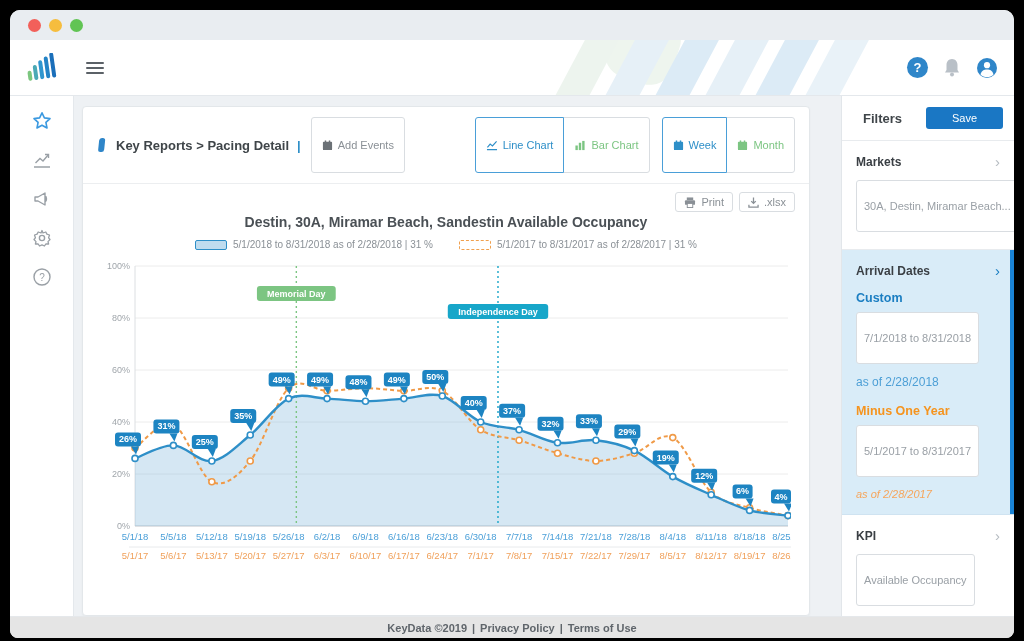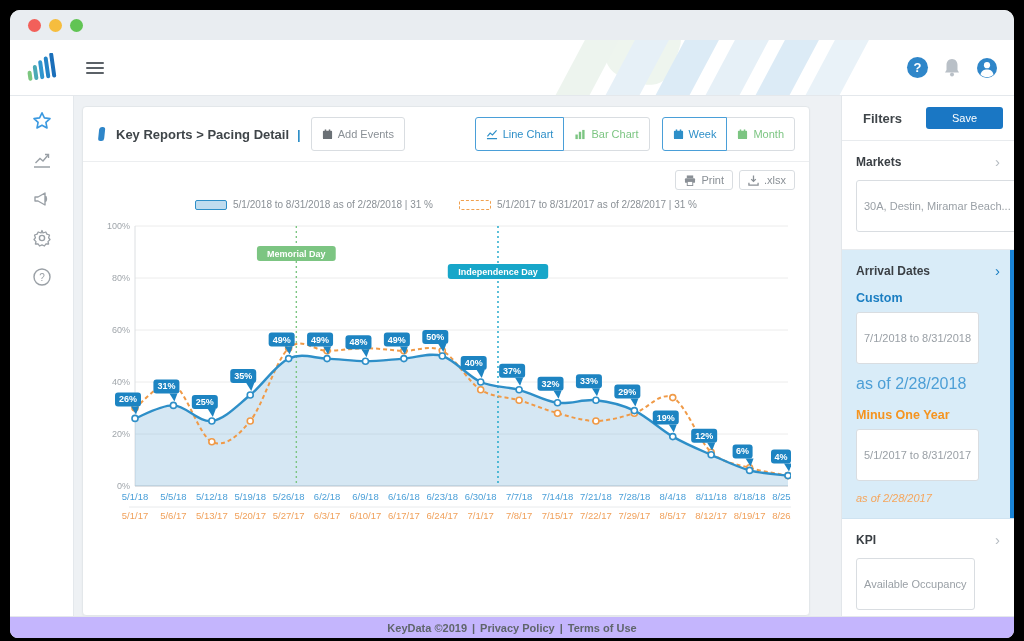--- a/index.html
+++ b/index.html
@@ -24,21 +24,21 @@
   
   .content { flex:1; display:flex; background:#eef1f4; min-height:0; }
   .sidebar { width:64px; flex:none; background:#fff; border-right:1px solid #e4e8ec; display:flex; flex-direction:column; align-items:center; padding-top:12px; gap:13px; }
   .side-ic { width:26px; height:26px; display:flex; align-items:center; justify-content:center; cursor:pointer; }
 
   .main { flex:1; min-width:0; }
   .card { margin:10px 4px 10px 8px; width:728px; height:510px; background:#fff; border:1px solid #e3e7ea; border-radius:4px; box-shadow:0 1px 2px rgba(0,0,0,.04); }
   .card-head { display:flex; align-items:center; padding:10px 14px; border-bottom:1px solid #eceef0; }
   .crumb { display:flex; align-items:center; gap:8px; font-size:13px; font-weight:bold; color:#3f4549; cursor:pointer; }
   .crumb .pipe { color:#2e8fc8; font-weight:bold; }
-  .btn { display:inline-flex; align-items:center; gap:5px; border:1px solid #d9dde1; background:#fff; border-radius:3px; font-size:11px; color:#8a9096; padding:10px 10px; cursor:pointer; font-family:inherit; }
+  .btn { display:inline-flex; align-items:center; gap:5px; border:1px solid #d9dde1; background:#fff; border-radius:3px; font-size:11px; color:#8a9096; padding:21px 10px; cursor:pointer; font-family:inherit; }
   .btn svg { flex:none; }
   .btn-group { display:inline-flex; }
   .btn-group .btn { border-radius:0; margin-left:-1px; }
   .btn-group .btn:first-child { border-radius:3px 0 0 3px; margin-left:0; }
   .btn-group .btn:last-child { border-radius:0 3px 3px 0; }
   .btn.blue-active { border-color:#4a9fd8; color:#2e8fc8; position:relative; z-index:1; }
   .btn.green { color:#7cc582; }
   .head-controls { margin-left:auto; display:flex; gap:12px; }
   .export-row { display:flex; justify-content:flex-end; gap:6px; padding:8px 14px 0 0; }
   .export-row .btn { padding:3px 8px; }
@@ -57,27 +57,27 @@
   .close-x { color:#9aa0a6; font-size:13px; cursor:pointer; margin-left:2px; }
   .sect { padding:13px 14px 14px; border-bottom:1px solid #e8ebee; position:relative; }
   .sect-head { display:flex; align-items:center; justify-content:space-between; cursor:pointer; }
   .sect-label { font-weight:bold; color:#3a3f44; font-size:12px; }
   .chev { color:#b6bcc2; font-size:15px; line-height:1; }
   .tagbox { display:inline-block; margin-top:11px; border:1px solid #d9dde1; border-radius:3px; background:#fff; color:#9aa0a6; font-size:11px; padding:19px 7px; cursor:pointer; max-width:176px; white-space:nowrap; overflow:hidden; text-overflow:ellipsis; }
   .sect.arrival { background:#d9ecf8; border-bottom:1px solid #cfe3f1; }
   .sect.arrival .chev { color:#1b7ec2; }
   .arr-blue { color:#1b7ec2; font-weight:bold; margin-top:13px; font-size:12.5px; }
   .arr-orange { color:#f5941f; font-weight:bold; margin-top:15px; font-size:12.5px; }
-  .asof-blue { color:#4d9fd6; font-size:16px; margin-top:8px; }
+  .asof-blue { color:#4d9fd6; font-size:12px; margin-top:8px; }
   .asof-orange { color:#f6a55b; font-size:11px; margin-top:8px;font-style:italic; }
   .scroll-ind { position:absolute; right:0; top:0; bottom:0; width:4px; background:#1a84d6; }
   .nothing { color:#a8aeb4; font-size:12px; margin-top:14px; }
 
   
-  .footer { height:22px; flex:none; background:#c4b5fd; border-top:1px solid #e5e8eb; display:flex; align-items:center; justify-content:center; gap:5px; font-size:11px; font-weight:bold; color:#5f656b; }
+  .footer { height:22px; flex:none; background:#e5e5e5; border-top:1px solid #e5e8eb; display:flex; align-items:center; justify-content:center; gap:5px; font-size:11px; font-weight:bold; color:#5f656b; }
   .footer .flink { cursor:pointer; }
 </style>
 </head>
 <body>
 
 <div class="window">
 
   <div class="titlebar">
     <span class="tl-dot" style="background:#f2605a"></span>
     <span class="tl-dot" style="background:#f6bd3e"></span>
@@ -226,20 +226,21 @@
           </button>
           <button class="btn">
             <svg width="11" height="11" viewBox="0 0 12 12">
                 <path d="M6 0.5 L6 6.5 M3.5 4.5 L6 7 L8.5 4.5" fill="none" stroke="#8a9096" stroke-width="1.4"></path>
                 <path d="M1 8.5 L1 11 L11 11 L11 8.5" fill="none" stroke="#8a9096" stroke-width="1.4"></path>
               </svg>
             <span>.xlsx</span>
           </button>
         </div>
 
+        <div class="chart-title">Destin, 30A, Miramar Beach, Sandestin Available Occupancy</div>
 
         <div class="legend">
           <div class="legend-item">
             <span class="sw-blue"></span>
             <span>5/1/2018 to 8/31/2018 as of 2/28/2018 | 31 %</span>
           </div>
           <div class="legend-item">
             <span class="sw-orange"></span>
             <span>5/1/2017 to 8/31/2017 as of 2/28/2017 | 31 %</span>
           </div>

